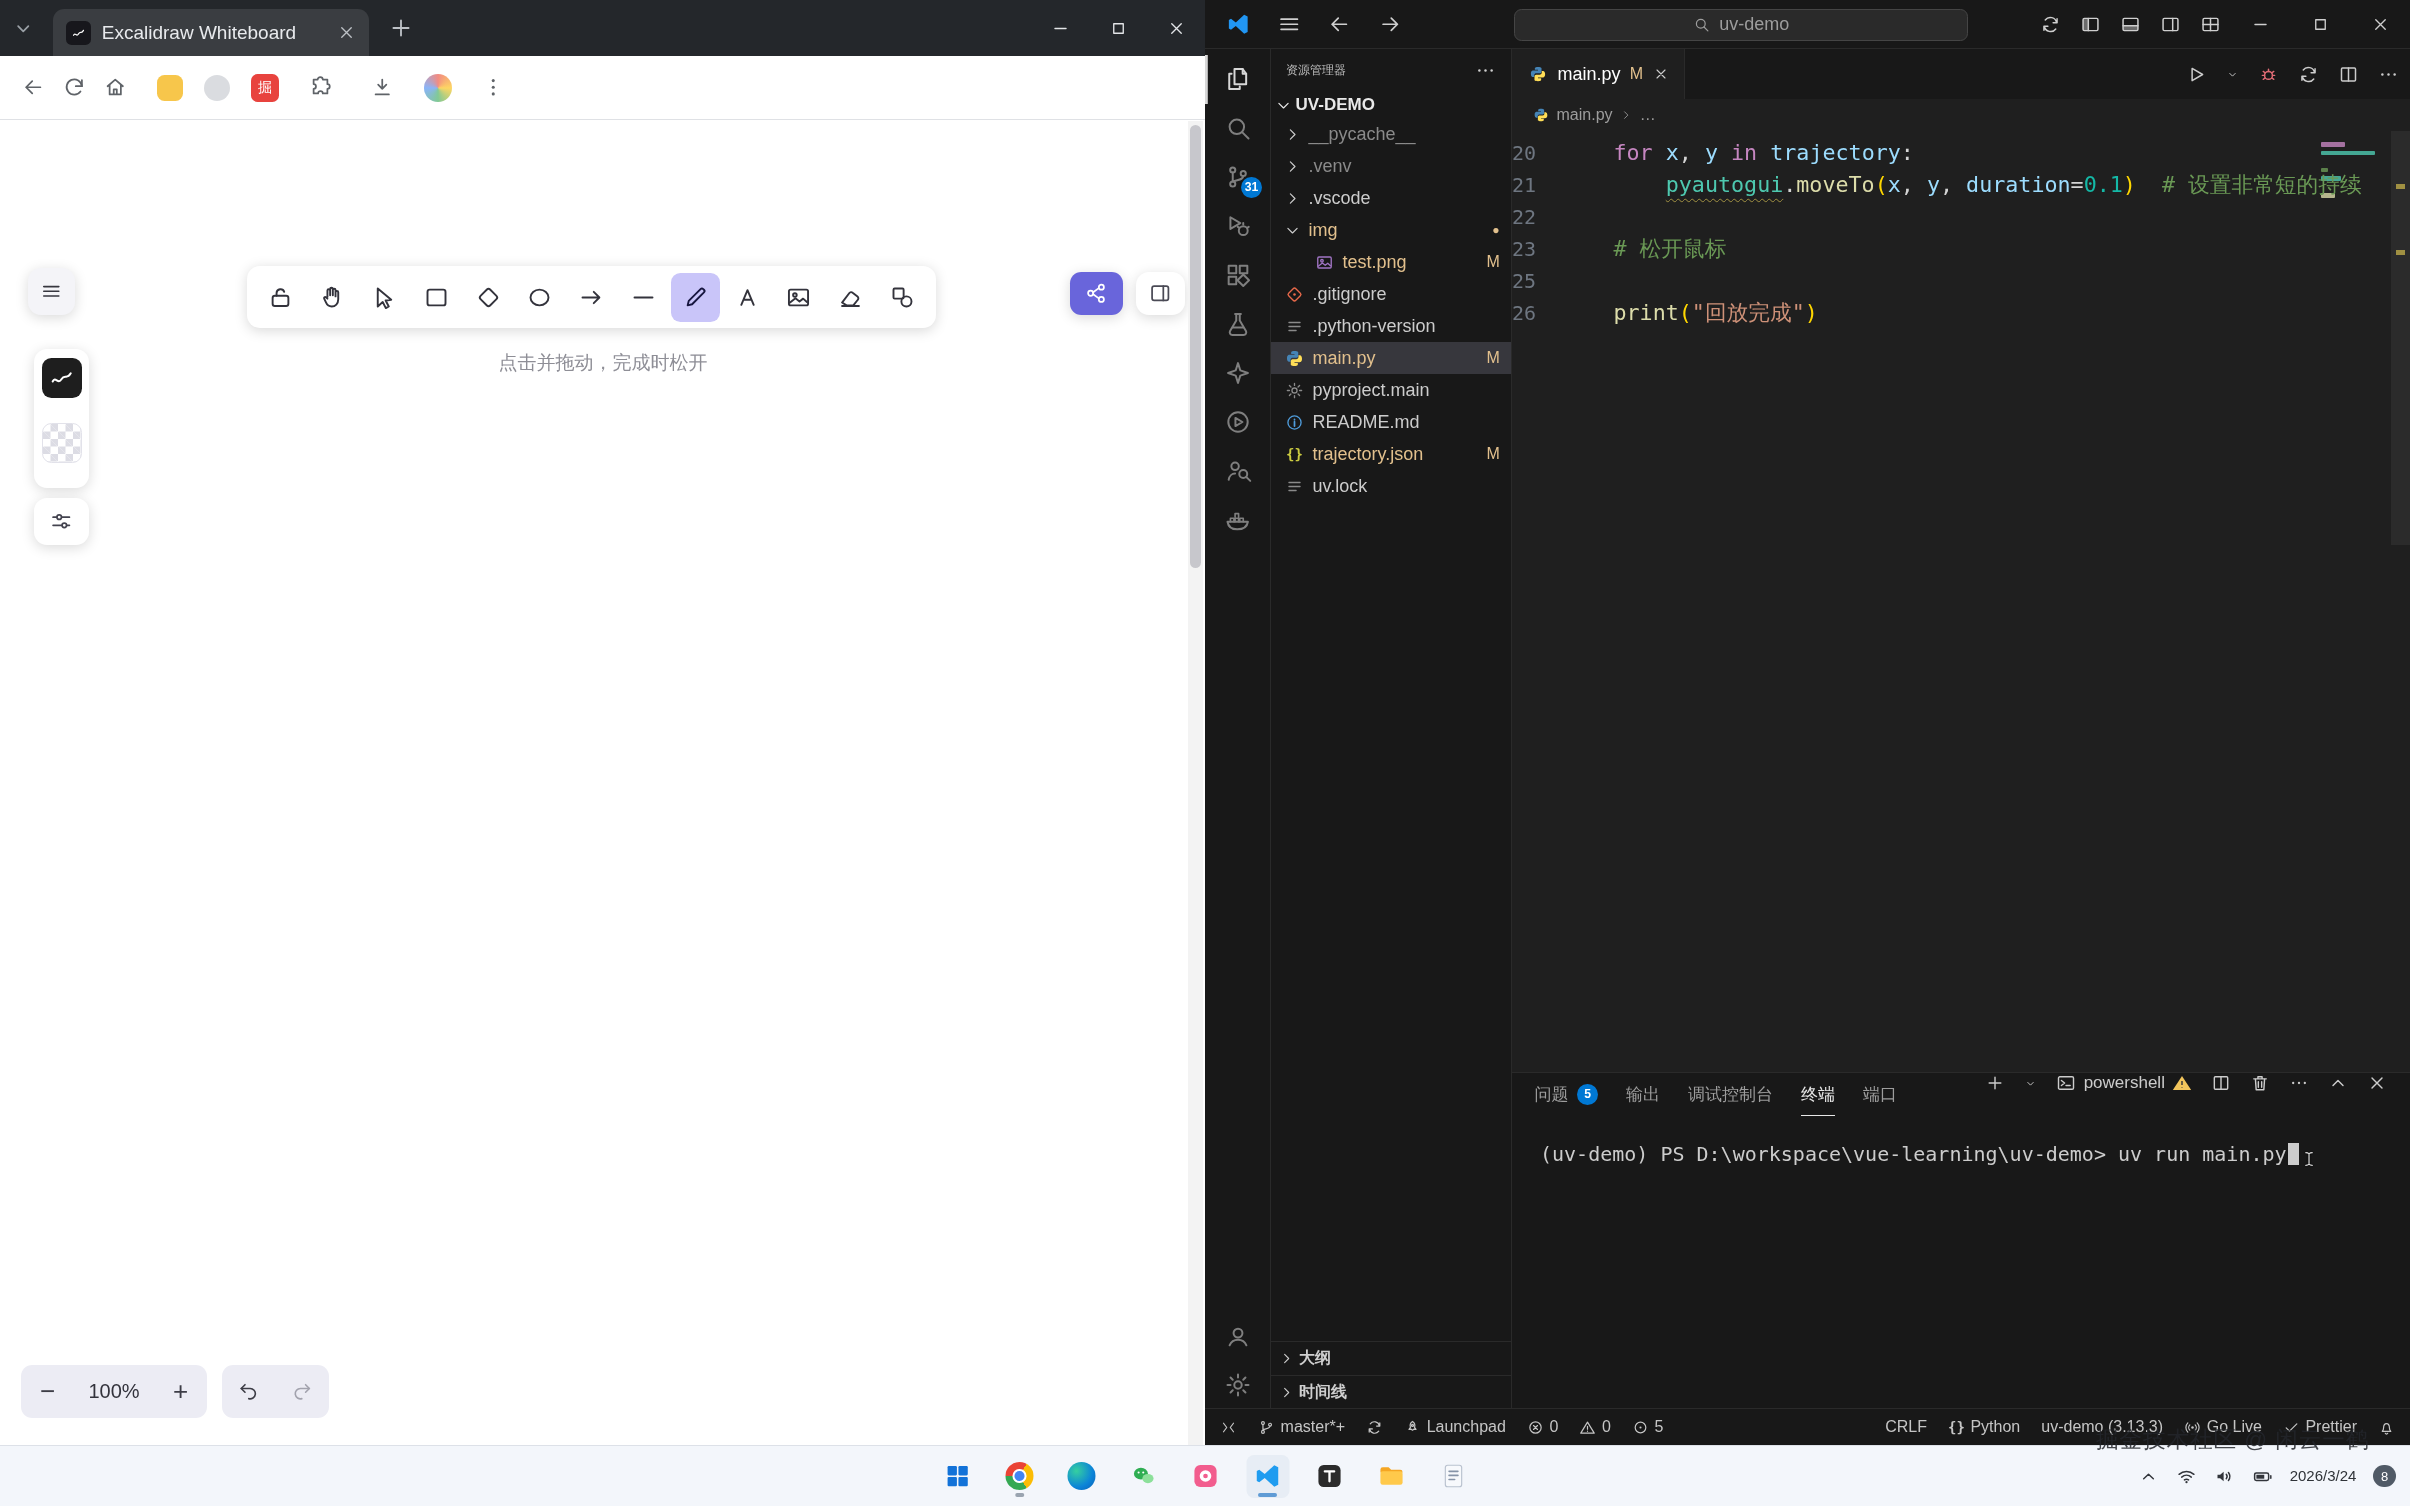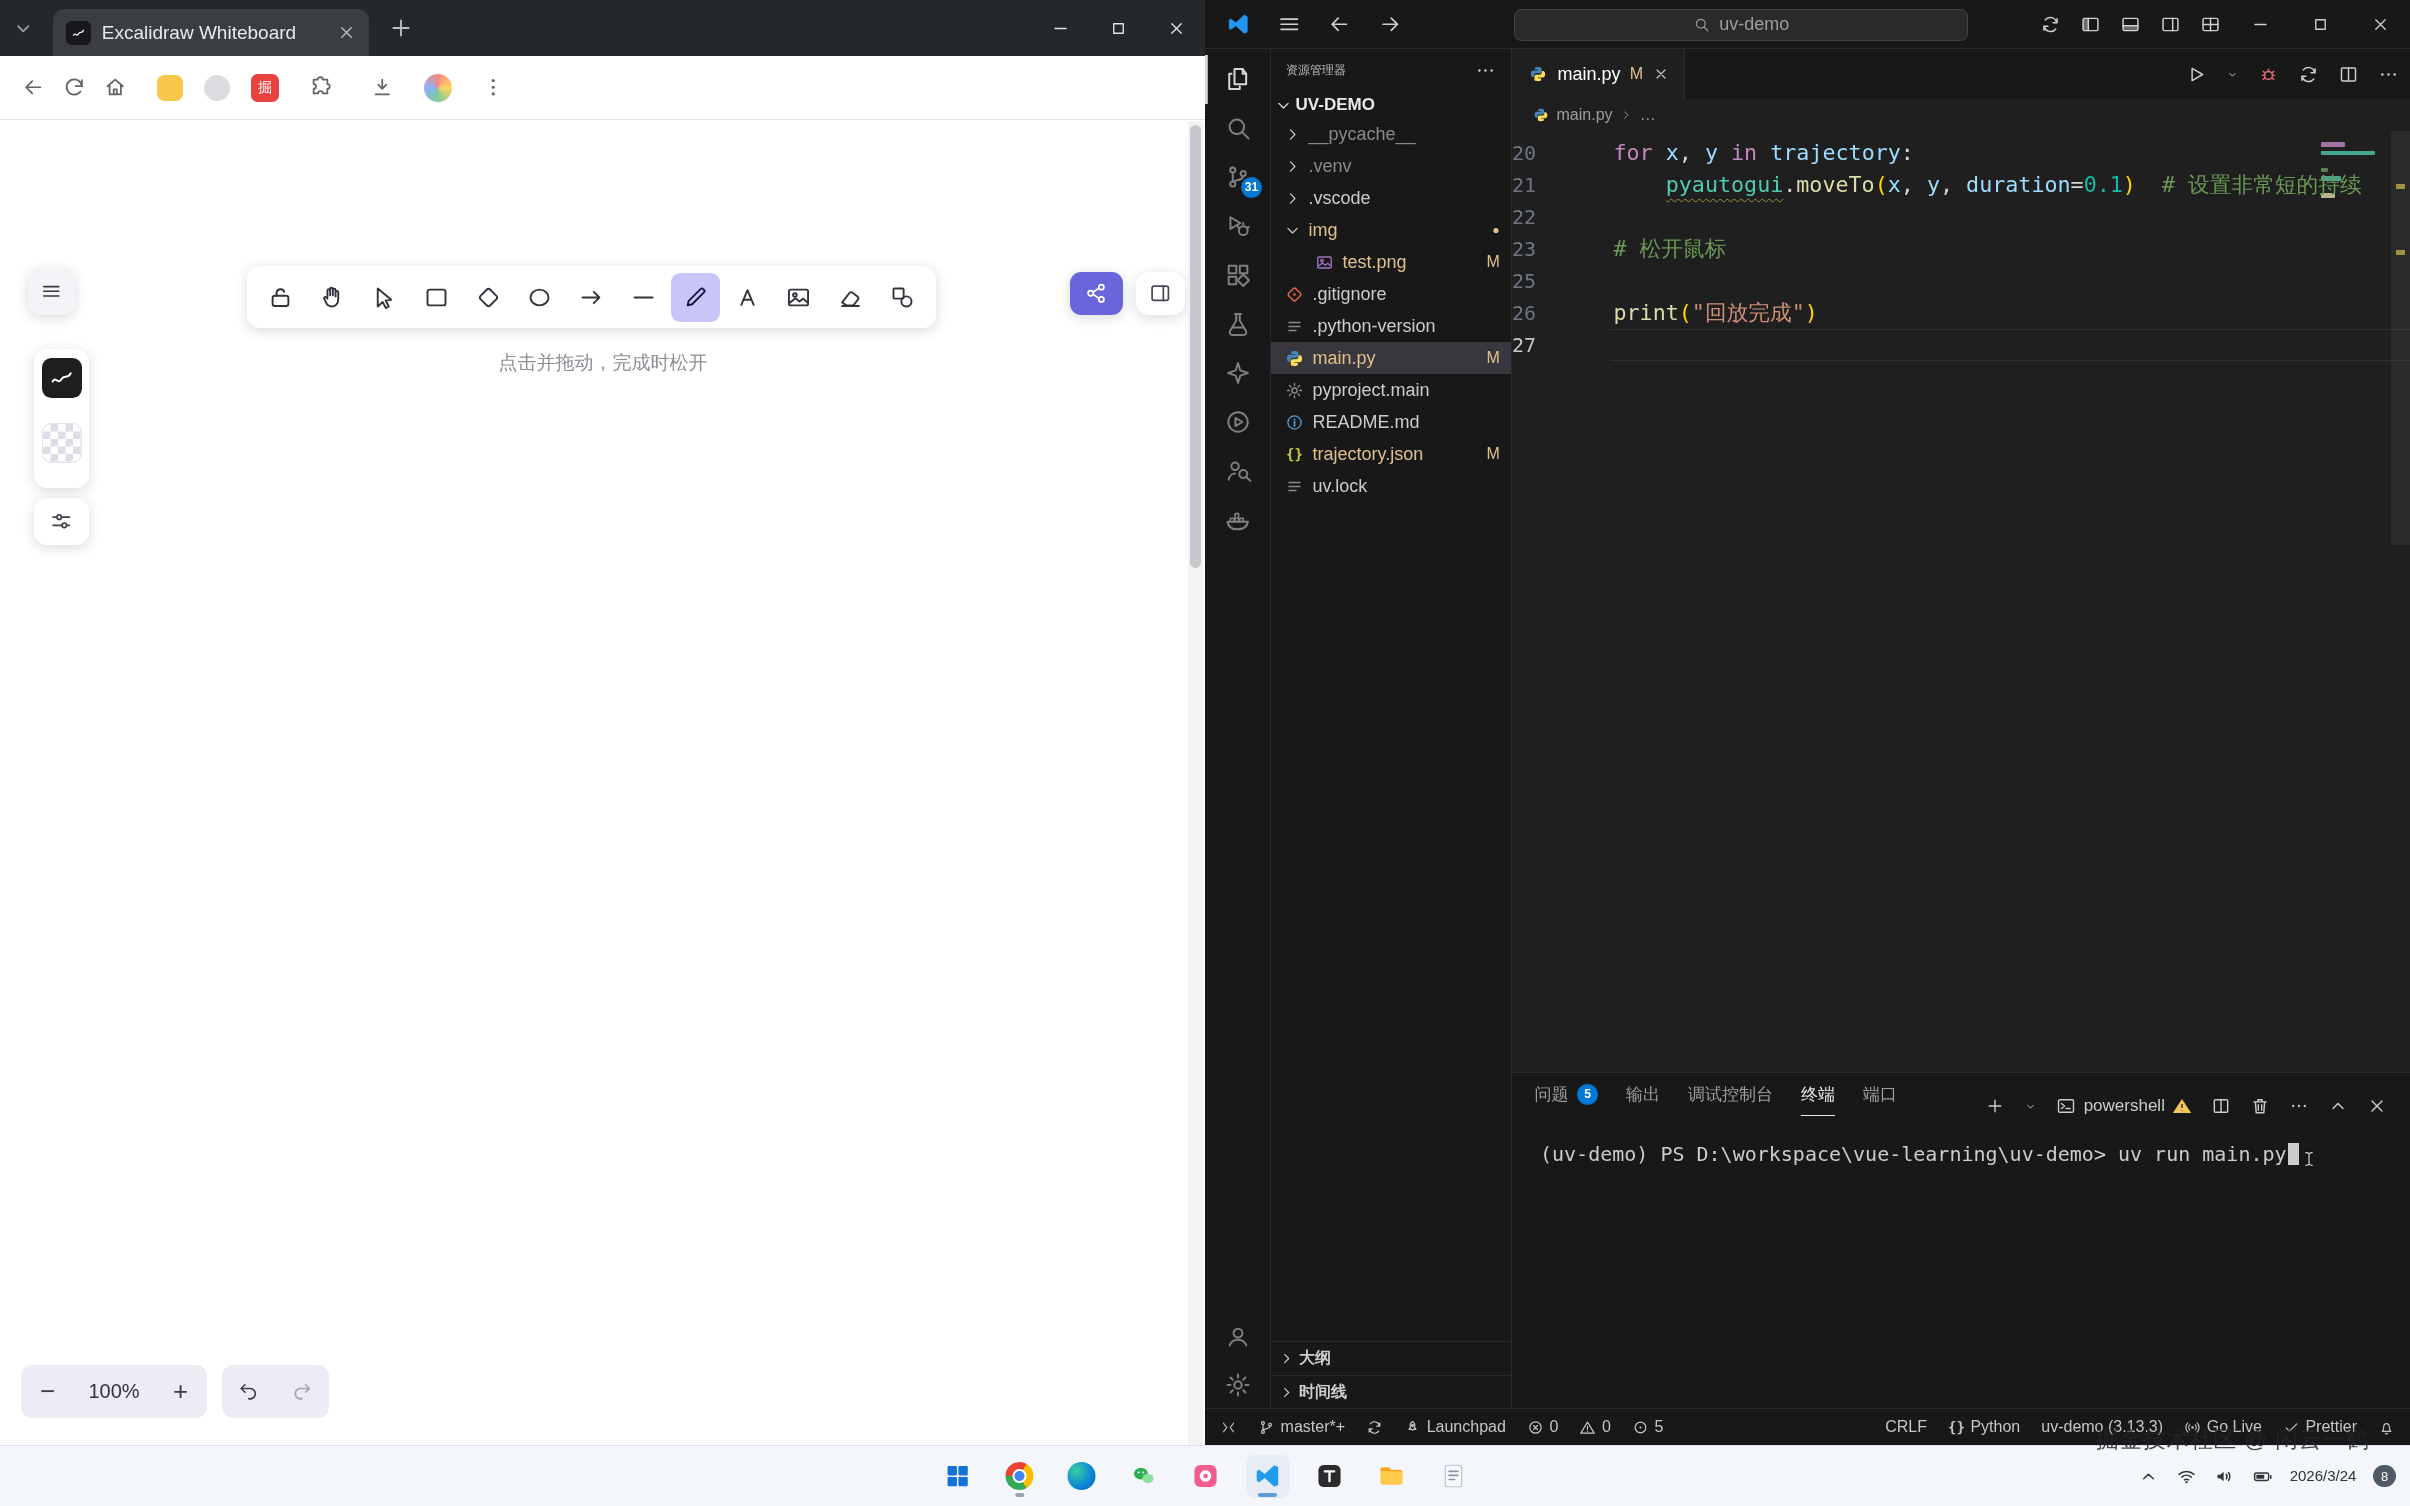--- a/index.html
+++ b/index.html
@@ -124,21 +124,21 @@
   .ltext{margin-left:24.5px;position:relative;z-index:1}
   .tk-kw{color:#C586C0}.tk-var{color:#9CDCFE}
   .tk-mod{color:#4EC9B0;text-decoration:underline;text-decoration-style:wavy;text-decoration-color:#a09042;text-decoration-thickness:0.9px;text-underline-offset:5.6px}
   .tk-fn{color:#DCDCAA}.tk-num{color:#14b8a6}.tk-str{color:#CE9178}.tk-com{color:#6A9955}.tk-pln{color:#d4d4d4}.tk-br{color:#ffd700}
   .minimap{position:absolute;top:7.5px;right:22.6px;width:66px}
   .mmline{height:4.7px;margin:3.8px 0;border-radius:0.9px;opacity:.8}
   .ruler{position:absolute;top:0;right:0;width:19px;bottom:0}
   .rview{position:absolute;top:0;right:0;width:19px;height:414px;background:rgba(121,121,121,.14)}
   .rmark{position:absolute;right:4.7px;width:9.4px;height:4.7px;background:#a09042}
   .v-panel{height:337px;border-top:0.9px solid #2a2a2a;background:#181818;display:flex;flex-direction:column}
-  .p-header{height:43px;display:flex;align-items:flex-end;padding:0 22.6px;gap:28px}
+  .p-header{height:43px;display:flex;align-items:flex-start;padding:0 22.6px;gap:28px}
   .ptab{height:100%;display:flex;align-items:center;gap:8.5px;color:#9d9d9d;font-size:17px;border-bottom:0.9px solid transparent;cursor:pointer}
   .ptab.active{color:#e7e7e7;border-bottom-color:#e7e7e7}
   .pbadge{background:#0078d4;color:#fff;border-radius:50%;min-width:21px;height:21px;font-size:12.2px;display:flex;align-items:center;justify-content:center;font-weight:700}
   .p-right{margin-left:auto;display:flex;align-items:center;gap:19px;color:#ccc}
   .p-right .ic{width:20px;height:20px}
   .p-right .ic.sm{width:13px;height:13px}
   .ps-item{display:flex;align-items:center;gap:7.5px;font-size:17px}
   .p-content{flex:1;padding:26px 28px;font-family:"DejaVu Sans Mono",monospace;font-size:20px;color:#ccc;white-space:pre-wrap}
   .cursor-block{display:inline-block;width:10.4px;height:21.7px;background:#ccc;vertical-align:-3.8px;margin-left:1.9px}
   .v-status{position:absolute;left:0;right:0;bottom:0;height:37px;background:#181818;border-top:0.9px solid #2a2a2a;display:flex;align-items:center;justify-content:space-between;padding:0 15px;font-size:16px;color:#c5c5c5}
@@ -833,21 +833,20 @@
           <span>…</span>
         </div>
         <div class="v-code">
           <div id="code-lines">
               <div class="cline"><span class="lnum">20</span><span class="ltext"><span class="tk-kw">for</span><span class="tk-pln"> </span><span class="tk-var">x</span><span class="tk-pln">, </span><span class="tk-var">y</span><span class="tk-pln"> </span><span class="tk-kw">in</span><span class="tk-pln"> </span><span class="tk-var">trajectory</span><span class="tk-pln">:</span></span></div>
               <div class="cline"><span class="lnum">21</span><span class="ltext"><span class="tk-pln">    </span><span class="tk-mod">pyautogui</span><span class="tk-pln">.</span><span class="tk-fn">moveTo</span><span class="tk-br">(</span><span class="tk-var">x</span><span class="tk-pln">, </span><span class="tk-var">y</span><span class="tk-pln">, </span><span class="tk-var">duration</span><span class="tk-pln">=</span><span class="tk-num">0.1</span><span class="tk-br">)</span><span class="tk-pln">  </span><span class="tk-com"># 设置非常短的持续</span></span></div>
               <div class="cline"><span class="lnum">22</span><span class="ltext"></span></div>
               <div class="cline"><span class="lnum">23</span><span class="ltext"><span class="tk-com"># 松开鼠标</span></span></div>
               <div class="cline"><span class="lnum">25</span><span class="ltext"></span></div>
               <div class="cline"><span class="lnum">26</span><span class="ltext"><span class="tk-fn">print</span><span class="tk-br">(</span><span class="tk-str">"回放完成"</span><span class="tk-br">)</span></span></div>
-              <div class="cline cur"><span class="lnum">27</span><span class="ltext"></span></div>
             </div>
           <div class="minimap" id="minimap">
               <div class="mmline" style="width: 24px; background: rgb(197, 134, 192);"></div>
               <div class="mmline" style="width: 54px; background: rgb(78, 201, 176);"></div>
               <div class="mmline" style="width: 0px; background: transparent;"></div>
               <div class="mmline" style="width: 6.2px; background: rgb(106, 153, 85);"></div>
               <div class="mmline" style="width: 19.7px; background: rgb(78, 201, 176);"></div>
               <div class="mmline" style="width: 0px; background: transparent;"></div>
               <div class="mmline" style="width: 13.5px; background: rgb(220, 220, 170);"></div>
               <div class="mmline" style="width: 0px; background: transparent;"></div>

